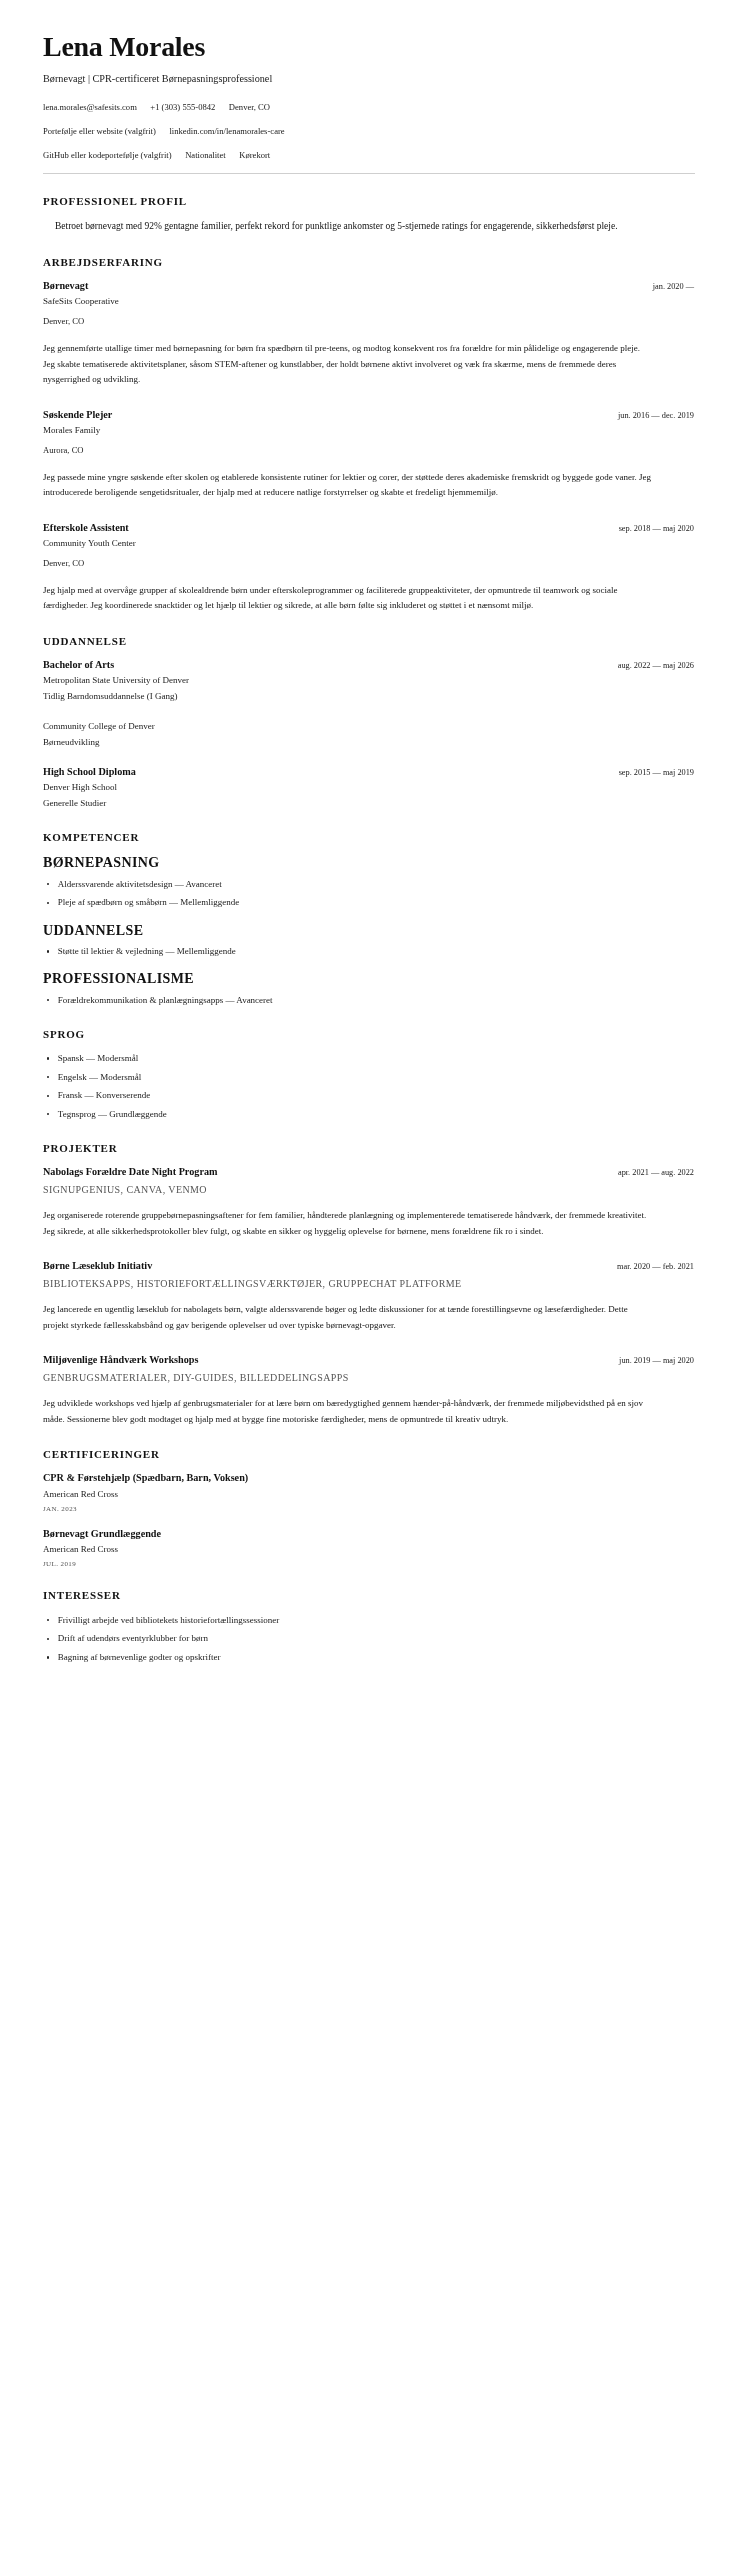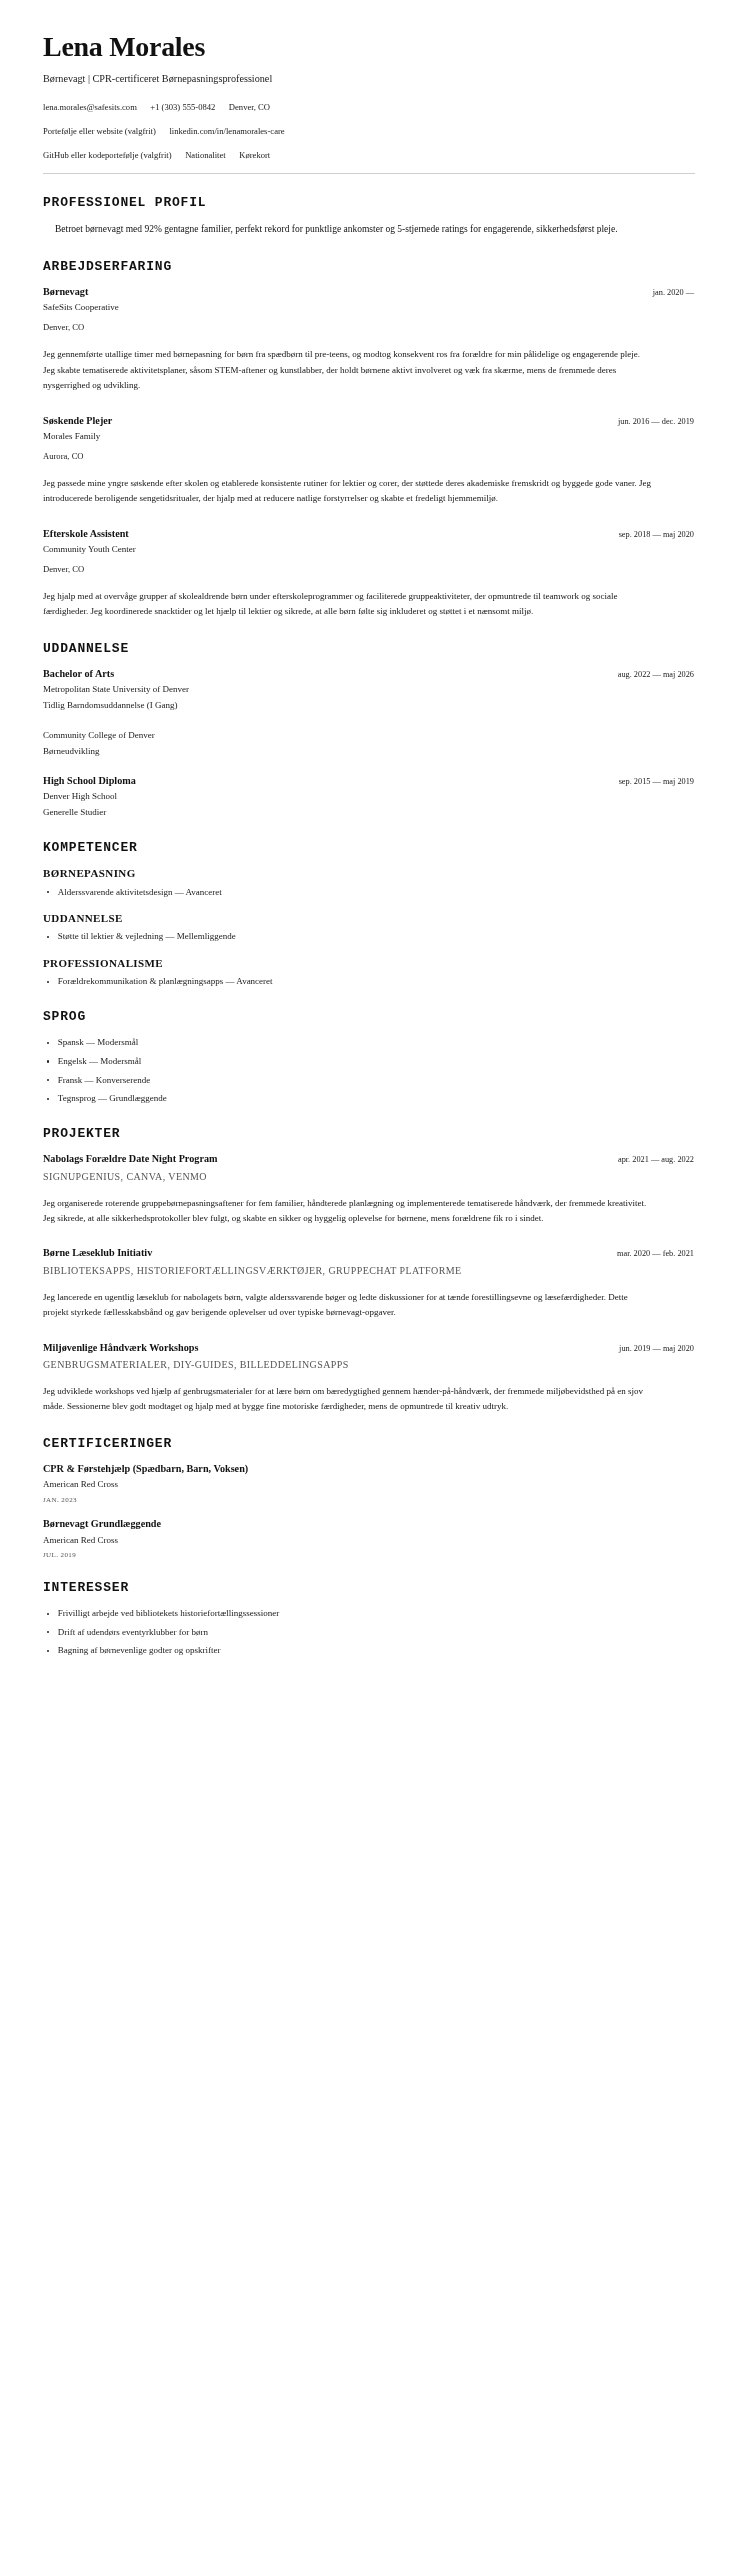--- a/index.html
+++ b/index.html
@@ -49,27 +49,26 @@
     height: 0.6px;
     background: #cfcfcf;
     border: 0;
     margin: 8.6px 0 0 0;
     width: 652px;
   }
 
   
   .section { margin-top: 21px; }
   .section-title {
-    font-size: 13px;
+    font-size: 11px;
     font-weight: 700;
     letter-spacing: 0.8px;
     text-transform: uppercase;
     margin: 0 0 12.3px 0;
     color: #111;
-    font-family: Liberation Mono, monospace;
   }
   .summary {
     font-size: 9.5px;
     line-height: 1.65;
     margin: 12px;
     max-width: 566px;
   }
 
   
   .entry { margin-bottom: 16px; }
@@ -134,21 +133,21 @@
   }
 
   .exp-entry { margin-bottom: 21px; }
   .edu-entry { margin-bottom: 16.6px; }
   .proj-entry { margin-bottom: 21px; }
   .cert-entry { margin-bottom: 14.8px; }
 
   
   .skill-group { margin-bottom: 13.5px; }
   .skill-group-title {
-    font-size: 11px;
+    font-size: 14px;
     font-weight: 700;
     letter-spacing: 0.4px;
     text-transform: uppercase;
     margin: 0 0 6.2px 0;
   }
   ul.bullets {
     list-style: none;
     margin: 0;
     padding: 0;
   }
@@ -262,20 +261,21 @@
     </div>
   </div>
 
   <div class="section">
     <div class="section-title">KOMPETENCER</div>
 
     <div class="skill-group">
       <div class="skill-group-title">BØRNEPASNING</div>
       <ul class="bullets">
         <li>Alderssvarende aktivitetsdesign — Avanceret</li>
+        <li>Pleje af spædbørn og småbørn — Mellemliggende</li>
       </ul>
     </div>
 
     <div class="skill-group">
       <div class="skill-group-title">UDDANNELSE</div>
       <ul class="bullets">
         <li>Støtte til lektier &amp; vejledning — Mellemliggende</li>
       </ul>
     </div>
 

